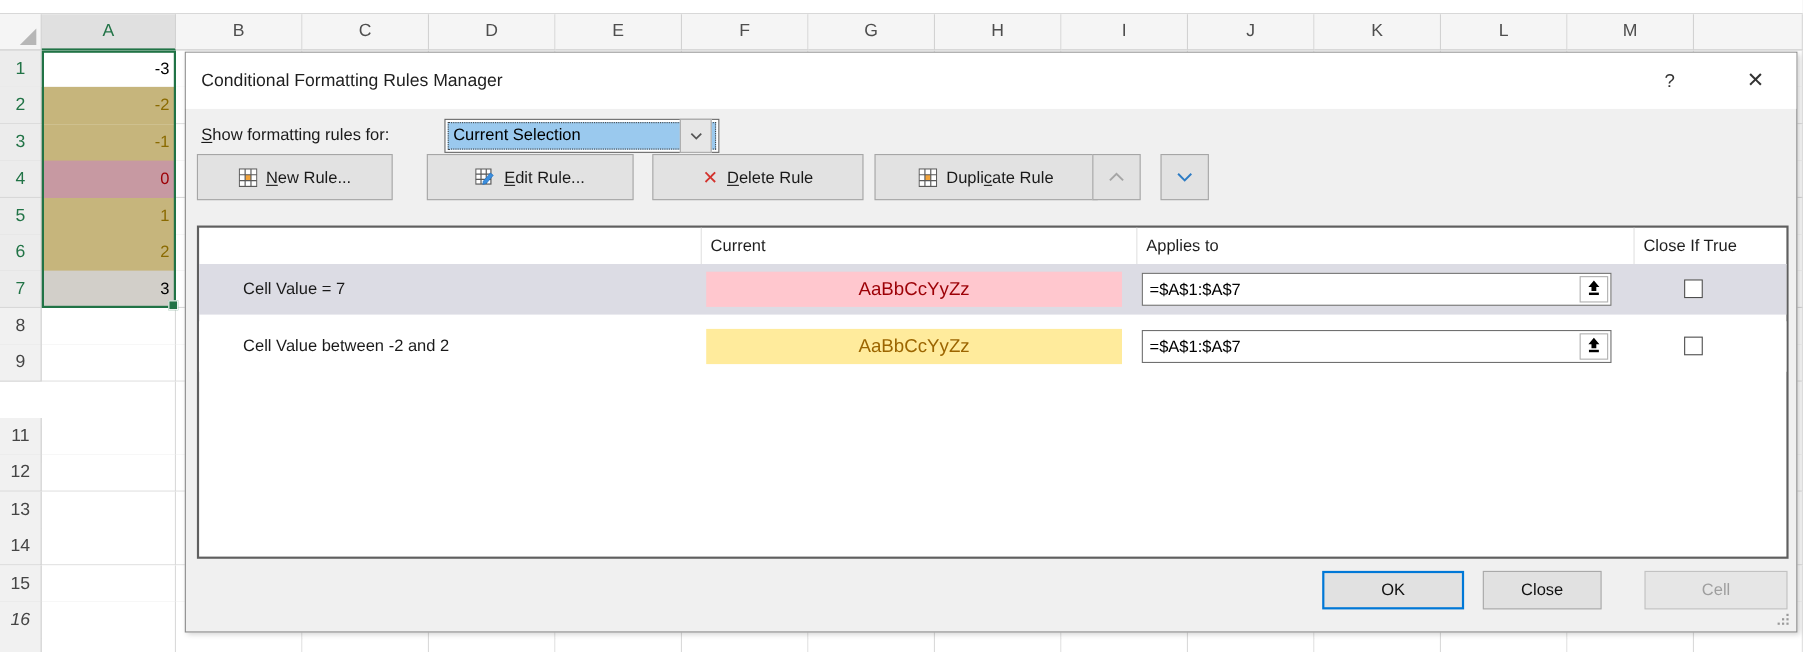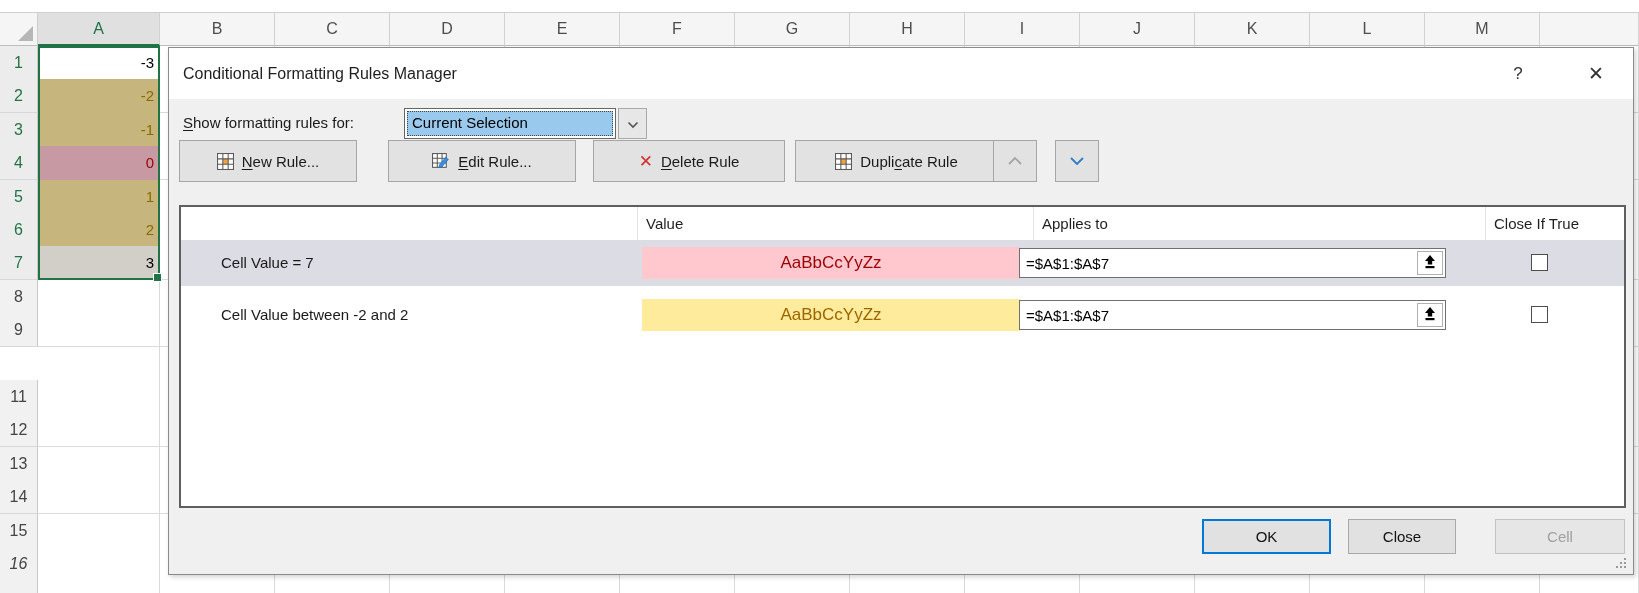--- a/index.html
+++ b/index.html
@@ -32,21 +32,21 @@
   
   .dialog{position:absolute;left:168px;top:47px;width:1464px;height:526px;background:#f0f0f0;
           border:1px solid #8b8b8b;box-sizing:content-box;box-shadow:2px 2px 5px rgba(0,0,0,.18);}
   .titlebar{position:absolute;top:0;left:0;right:0;height:51px;background:#fff;}
   .title{position:absolute;left:14px;top:0;line-height:51px;font-size:16px;color:#1f1f1f;}
   .help{position:absolute;right:104px;top:0;line-height:51px;font-size:17px;color:#333;width:22px;text-align:center;cursor:default;}
   .closex{position:absolute;right:24px;top:0;line-height:51px;font-size:19px;color:#333;width:26px;text-align:center;cursor:default;}
   .mn{text-decoration:underline;text-underline-offset:2px;}
 
   .show-label{position:absolute;left:14px;top:66px;font-size:15px;color:#1a1a1a;}
-  .combo{position:absolute;left:235px;top:60px;width:212px;height:31px;box-sizing:border-box;
+  .combo{position:absolute;left:235px;top:60px;width:250px;height:31px;box-sizing:border-box;
          border:1px solid #666;background:#fff;padding:2px;}
   .combo-sel{display:block;height:100%;box-sizing:border-box;background:#9ac9ee;color:#000;
              font-size:15px;line-height:23px;padding:0 5px;outline:1px dotted #444;outline-offset:-1px;
              white-space:nowrap;overflow:hidden;}
   .combo-btn{position:absolute;left:449px;top:60px;width:29px;height:31px;box-sizing:border-box;
              background:#e7e7e7;border:1px solid #a9a9a9;display:flex;align-items:center;justify-content:center;}
 
   .toolbar{position:absolute;left:0;top:92px;right:0;height:42px;}
   .tbtn{position:absolute;top:0;height:42px;background:#e2e2e2;border:1px solid #a6a6a6;box-sizing:border-box;
         font-family:inherit;font-size:15px;color:#1a1a1a;display:flex;align-items:center;justify-content:center;gap:8px;padding:0;}
@@ -57,21 +57,21 @@
              background:#fff;border:2px solid #5f5f5f;}
   .rt-head{position:absolute;left:0;top:0;right:0;height:33px;border-bottom:1px solid #ececec;}
   .hc{position:absolute;top:0;height:33px;box-sizing:border-box;font-size:15px;color:#1f1f1f;
       line-height:33px;padding-left:8px;white-space:nowrap;overflow:hidden;}
   .hc.div{border-left:1px solid #e2e2e2;}
   .rule-row{position:absolute;left:0;right:0;height:46px;background:#fff;}
   .rule-row.sel{background:#dcdce4;}
   .rule-name{position:absolute;left:40px;top:0;line-height:46px;font-size:15px;color:#1a1a1a;white-space:nowrap;}
   .swatch{position:absolute;left:461px;top:7px;width:378px;height:32px;line-height:32px;text-align:center;
           font-size:17px;}
-  .ref-wrap{position:absolute;left:838px;top:8px;width:427px;height:30px;}
+  .ref-wrap{position:absolute;left:857px;top:8px;width:427px;height:30px;}
   .ref-input{position:absolute;inset:0;width:100%;height:100%;box-sizing:border-box;border:1px solid #707070;
              background:#fff;font-family:inherit;font-size:15px;padding:0 30px 0 6px;color:#000;}
   .ref-btn{position:absolute;right:3px;top:3px;width:26px;height:24px;box-sizing:border-box;background:#fff;
            border:1px solid #b0b0b0;display:flex;align-items:center;justify-content:center;padding:0;}
   .chk{position:absolute;left:1350px;top:14px;width:17px;height:17px;box-sizing:border-box;background:#fff;border:1px solid #4d4d4d;}
 
   .fbtn{position:absolute;top:471px;height:35px;box-sizing:border-box;background:#e1e1e1;border:1px solid #a9a9a9;
         font-family:inherit;font-size:15px;color:#111;}
   .fbtn.default{border:2px solid #0078d7;}
   .fbtn.disabled{color:#9f9f9f;background:#e6e6e6;border-color:#c2c2c2;}
@@ -434,21 +434,21 @@
         <span class="icon">
           <svg width="16" height="10" viewBox="0 0 16 10">
               <polyline points="2,2 8,8 14,2" fill="none" stroke="#2e7cc4" stroke-width="1.8"></polyline>
             </svg>
         </span>
       </button>
     </div>
 
     <div class="rules-box">
       <div class="rt-head">
-        <div class="hc div" style="left:456px;width:396px;">Value</div>
+        <div class="hc div" style="left:456px;width:396px;">Current</div>
         <div class="hc div" style="left:852px;width:452px;">Applies to</div>
         <div class="hc div" style="left:1304px;width:139px;">Close If True</div>
       </div>
 
       <div class="rule-row sel" style="top:33px;">
         <span class="rule-name">Cell Value = 7</span>
         <span class="swatch" style="background:#ffc7ce;color:#9c0006;">AaBbCcYyZz</span>
         <span class="ref-wrap">
           <input class="ref-input" readonly="" value="=$A$1:$A$7" style="">
           <button class="ref-btn">

